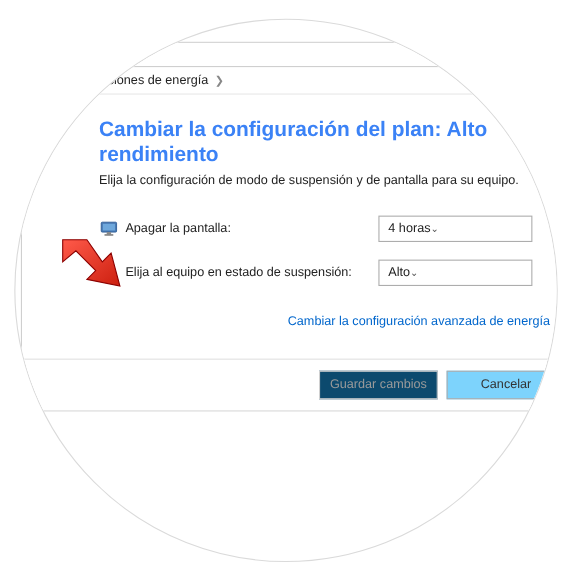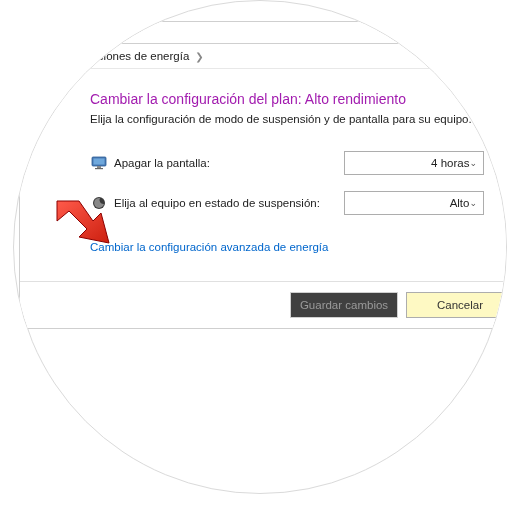--- a/index.html
+++ b/index.html
@@ -7,21 +7,21 @@
       width: 520px;
       height: 520px;
       font-family: "Segoe UI", Tahoma, sans-serif;
       font-size: 12px;
       background: #fff;
       position: relative;
       overflow: hidden;
     }
     .circle-mask {
       position: absolute;
-      top: 0;
+      top: 17px;
       left: 13px;
       width: 494px;
       height: 494px;
       border-radius: 50%;
       border: 1px solid #dadada;
       overflow: hidden;
       background: #fff;
     }
     .window {
       position: absolute;
@@ -46,23 +46,23 @@
       border-bottom: 1px solid #e8e8e8;
     }
     .breadcrumb .sep {
       color: #888;
       font-size: 10px;
     }
     .content {
       padding: 22px 28px 18px 70px;
     }
     .page-title {
-      color: #a21caf;
-      font-size: 14px;
-      font-weight: 400;
+      color: #3b82f6;
+      font-size: 19px;
+      font-weight: 700;
       margin-bottom: 6px;
     }
     .page-desc {
       font-size: 11.5px;
       color: #222;
       margin-bottom: 26px;
     }
     .row {
       display: flex;
       align-items: center;
@@ -84,64 +84,65 @@
     .row-label.short {
       flex: 0 0 230px;
     }
     .select-box {
       flex: 0 0 140px;
       height: 24px;
       border: 1px solid #adadad;
       background: #fff;
       display: flex;
       align-items: center;
-      justify-content: flex-end;
+      justify-content: flex-start;
       padding: 0 6px 0 8px;
       font-size: 11.5px;
       color: #222;
       cursor: default;
     }
     .select-box .chev {
       color: #555;
       font-size: 9px;
     }
     .link {
       color: #0066cc;
       font-size: 11.5px;
       display: block;
       margin-bottom: 10px;
       cursor: pointer;
     }
     .links-block {
       margin-top: 26px;
+      text-align: right;
     }
     .footer {
       border-top: 1px solid #e0e0e0;
       padding: 10px 14px;
       display: flex;
       justify-content: flex-end;
       gap: 8px;
       background: #fff;
     }
     .btn {
       min-width: 108px;
       height: 26px;
       border: 1px solid #adadad;
-      background: #fef9c3;
+      background: #7dd3fc;
       font-size: 11.5px;
       color: #333;
       display: flex;
       align-items: center;
       justify-content: center;
       cursor: default;
     }
     .btn.disabled {
       color: #9a9a9a;
       border-color: #d0d0d0;
-      background: #404040;
+      background: #0c4a6e;
     }
     .arrow {
       position: absolute;
       left: 35px;
       top: 192px;
       z-index: 10;
     }
   </style>
 </head>
 <body>

